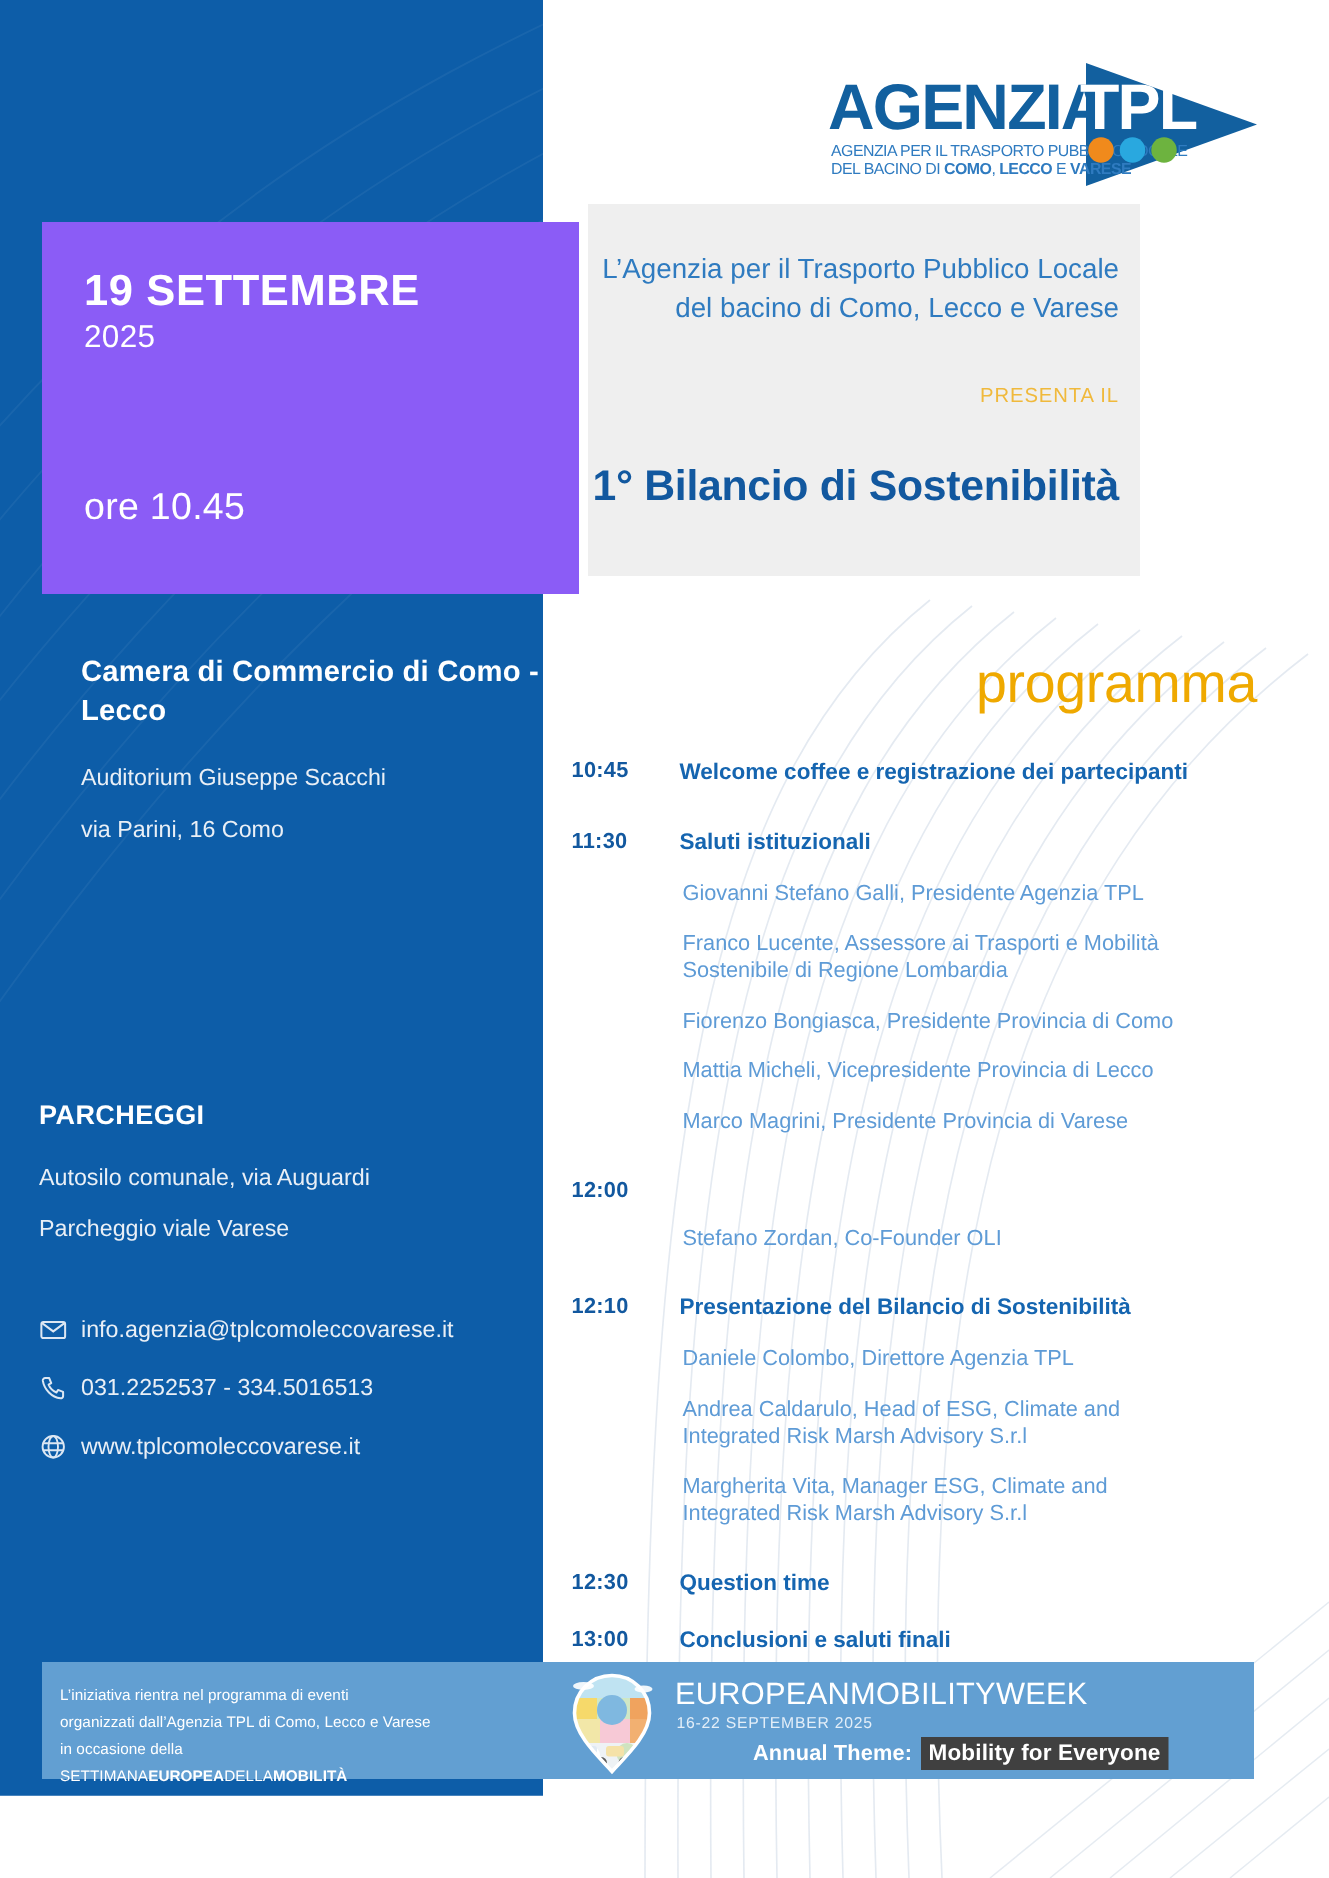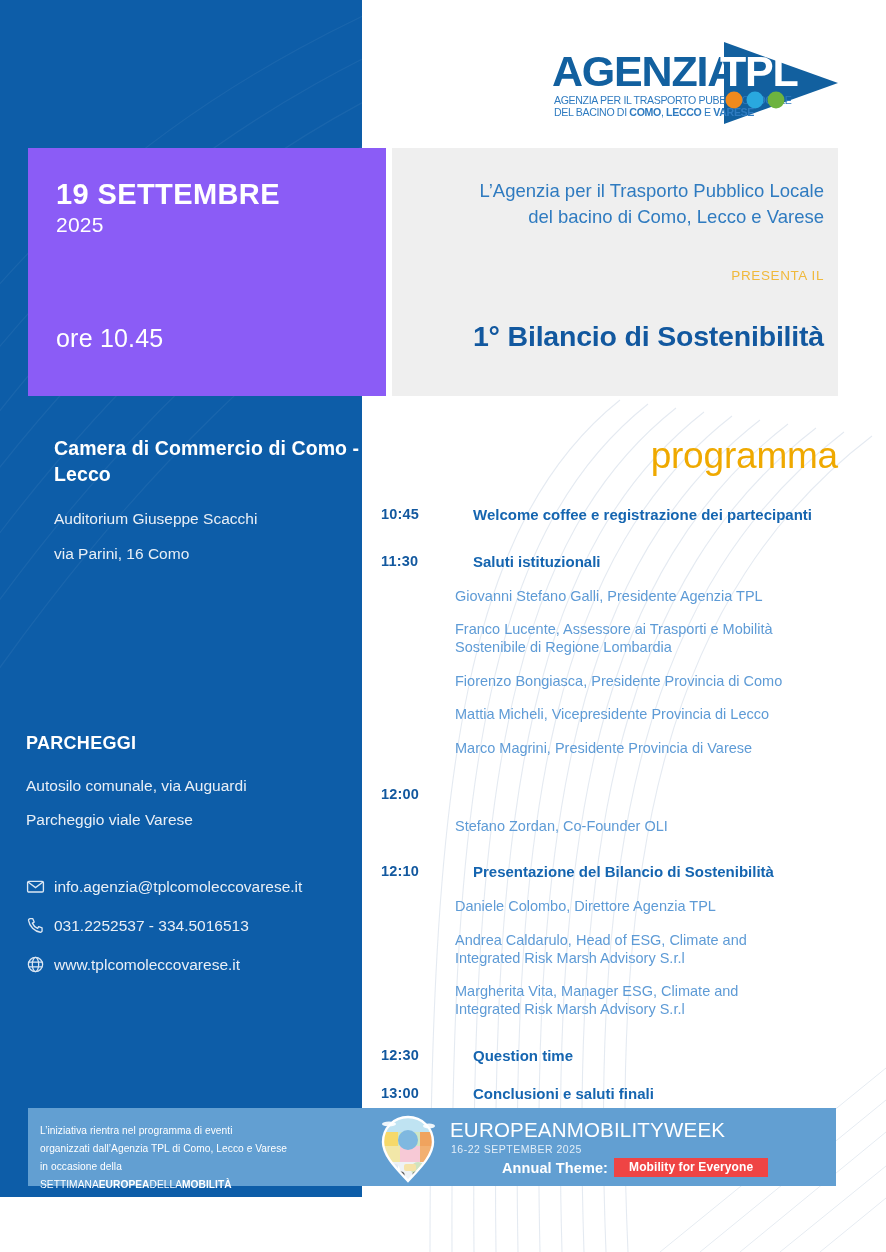--- a/index.html
+++ b/index.html
@@ -34,21 +34,21 @@
     position:absolute;left:28px;top:66px;
     font-size:21px;font-weight:400;line-height:1;letter-spacing:.2px;
   }
   .date-hour{
     position:absolute;left:28px;top:178px;
     font-size:25px;font-weight:400;line-height:1;letter-spacing:.2px;
   }
 
   
   .grey-panel{
-    position:absolute;left:392px;top:148px;width:446px;height:248px;
+    position:absolute;left:392px;top:136px;width:368px;height:248px;
     background:#efefef;
   }
   .gp-lead{
     position:absolute;right:14px;top:30px;width:420px;
     text-align:right;color:#2f7bc0;font-size:18.5px;line-height:1.42;font-weight:400;
   }
   .gp-presenta{
     position:absolute;right:14px;top:120px;
     text-align:right;color:#f0b93c;font-size:13.5px;font-weight:400;letter-spacing:.6px;
   }
@@ -76,21 +76,21 @@
   .info-row{display:flex;align-items:center;gap:9px;margin-top:20px;font-size:15.5px;color:#e9eff6;}
   .info-row .ic{width:19px;height:19px;flex:0 0 19px;display:block;}
   .info-row .ic svg{display:block;}
 
   
   .prog-title{
     position:absolute;left:392px;top:435px;width:446px;text-align:right;
     color:#efa900;font-size:37px;font-weight:400;letter-spacing:-.2px;
   }
   .prog-list{position:absolute;left:381px;top:505px;width:470px;}
-  .prog-item{display:flex;align-items:flex-start;gap:20px;}
+  .prog-item{display:flex;align-items:flex-start;}
   .prog-time{
     flex:0 0 72px;color:#12589f;font-size:14.5px;font-weight:700;letter-spacing:.2px;
     padding-top:1px;
   }
   .prog-label{
     color:#1565b0;font-size:15px;font-weight:700;line-height:1.32;
   }
   .speakers{margin-left:72px;}
   .speaker{
     color:#5e9bd6;font-size:14.5px;font-weight:400;line-height:1.22;margin-top:16px;
@@ -120,22 +120,22 @@
   .emw-title b{font-weight:400;}
   .emw-dates{
     position:absolute;left:81px;top:36px;color:#e3eef8;font-size:10.5px;
     letter-spacing:.5px;font-weight:400;line-height:1;
   }
   .emw-theme-row{
     position:absolute;left:132px;top:50px;display:flex;align-items:center;gap:6px;
   }
   .emw-theme-lbl{color:#ffffff;font-size:14.5px;font-weight:700;letter-spacing:.1px;}
   .emw-theme-val{
-    background:#ef4444;color:#ffffff;font-size:12px;font-weight:700;
-    padding:2px 15px 3px;letter-spacing:.1px;
+    background:#404040;color:#ffffff;font-size:15px;font-weight:700;
+    padding:2px 5px 3px;letter-spacing:.1px;
   }
 </style>
 </head>
 <body>
 
 <div class="poster">
 
   <svg class="arcs-white" viewBox="0 0 886 1252" preserveAspectRatio="none">
     <g fill="none" stroke="#cfd9e6" stroke-width="1.1" opacity="0.55">
       <path d="M430 1252 C 430 760, 470 520, 620 400"></path>

